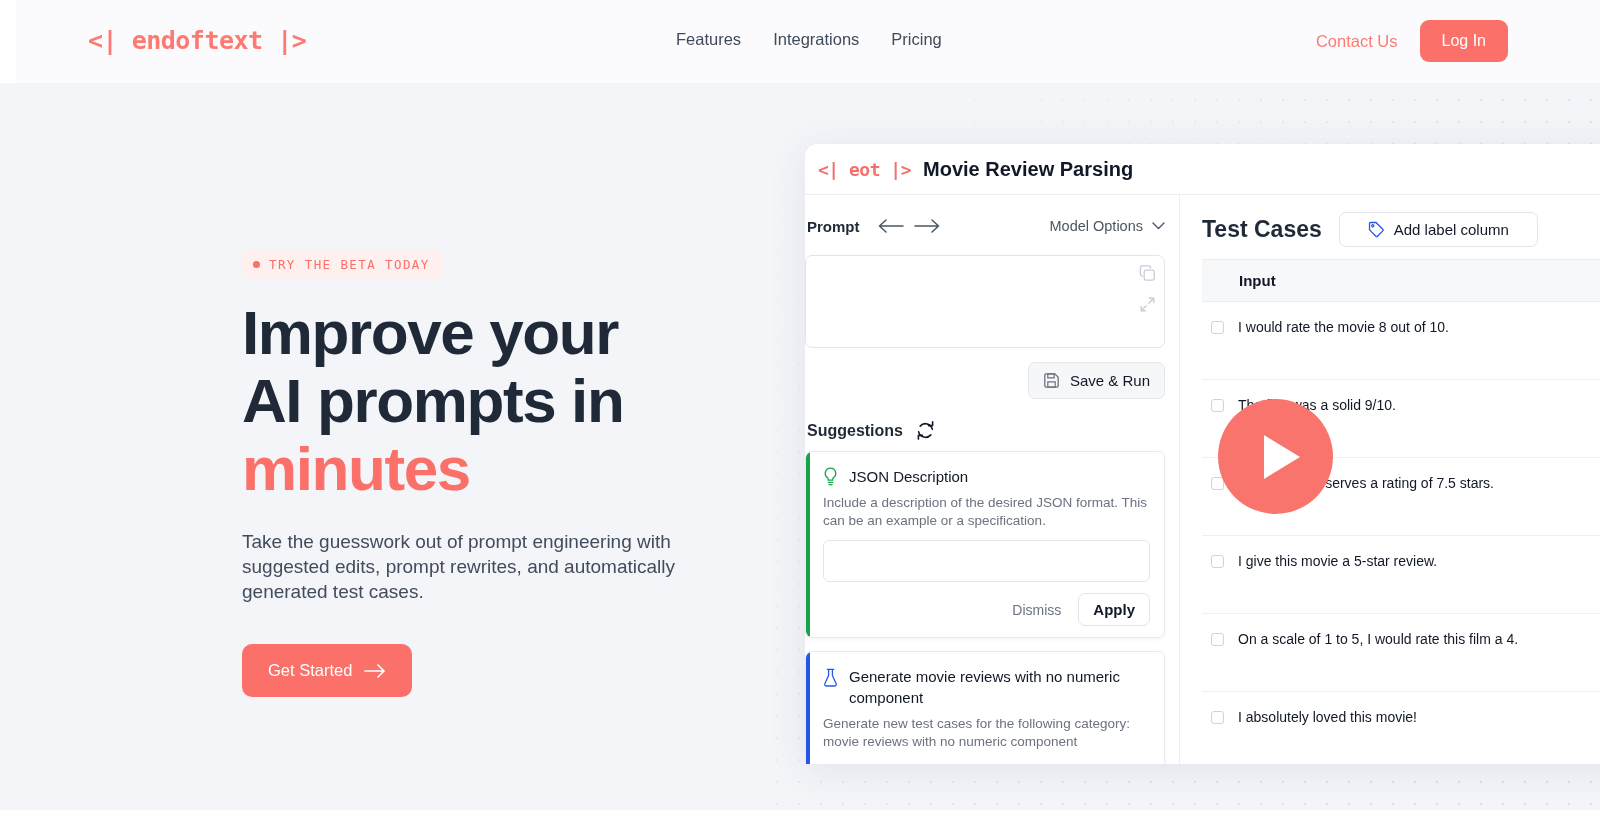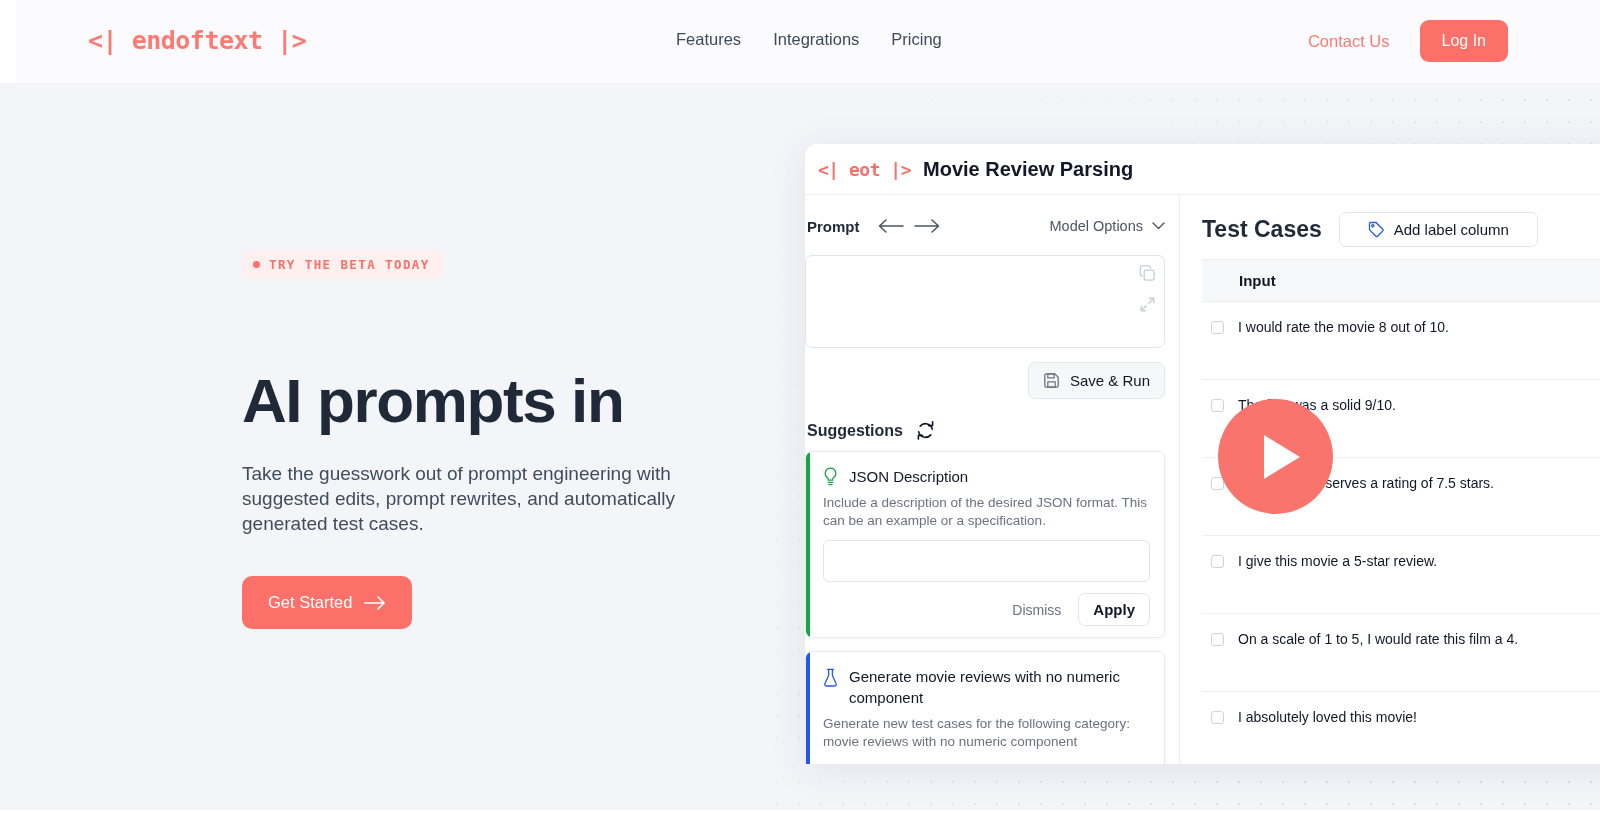--- a/index.html
+++ b/index.html
@@ -55,21 +55,21 @@
     color: #3f4a5a;
     cursor: pointer;
     white-space: nowrap;
   }
   .nav-right {
     position: absolute;
     right: 108px;
     top: 20px;
     display: flex;
     align-items: center;
-    gap: 18px;
+    gap: 10px;
   }
   .contact-link {
     font-size: 16.5px;
     color: #fc7a72;
     cursor: pointer;
     white-space: nowrap;
     padding-right: 12px;
   }
   .login-btn {
     background: #fb7069;
@@ -127,21 +127,20 @@
     z-index: 10;
   }
   .beta-badge {
     display: inline-flex;
     align-items: center;
     gap: 9px;
     background: #fdf0ee;
     border-radius: 7px;
     padding: 7px 13px 7px 11px;
     margin-bottom: 20px;
-    font-weight: bold;
   }
   .beta-dot {
     width: 7px; height: 7px;
     border-radius: 50%;
     background: #fb7069;
     flex: none;
   }
   .beta-text {
     font-family: "DejaVu Sans Mono", monospace;
     font-size: 12.5px;
@@ -503,22 +502,23 @@
   </div>
 
   <div class="hero-left">
 
     <div class="beta-badge">
       <span class="beta-dot"></span>
       <span class="beta-text">TRY THE BETA TODAY</span>
     </div>
 
     <h1 class="headline">
-      <br>
+      <span>Improve your</span><br>
       <span>AI prompts in</span><br>
+      <span class="accent">minutes</span>
     </h1>
 
     <p class="subtext">Take the guesswork out of prompt engineering with suggested edits, prompt rewrites, and automatically generated test cases.</p>
 
     <button class="cta-btn">
       <span>Get Started</span>
       <svg class="cta-arrow" width="22" height="14" viewBox="0 0 22 14" fill="none">
         <path d="M1 7h19M14 1l6 6-6 6" stroke="#ffffff" stroke-width="1.7" stroke-linecap="round" stroke-linejoin="round"></path>
       </svg>
     </button>

